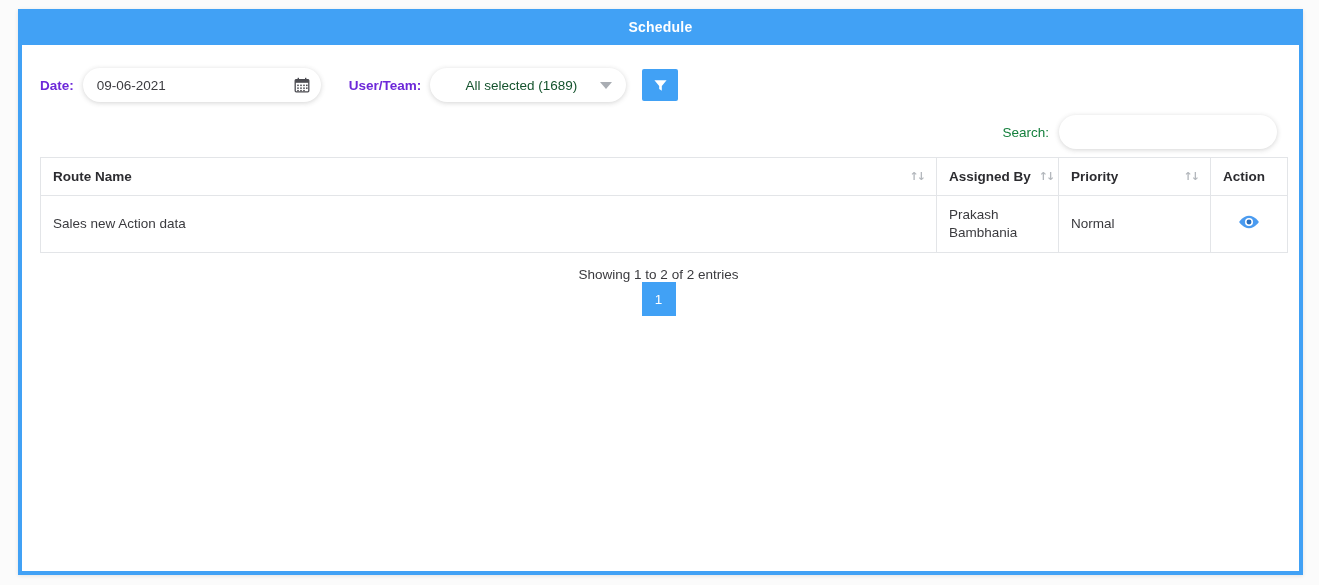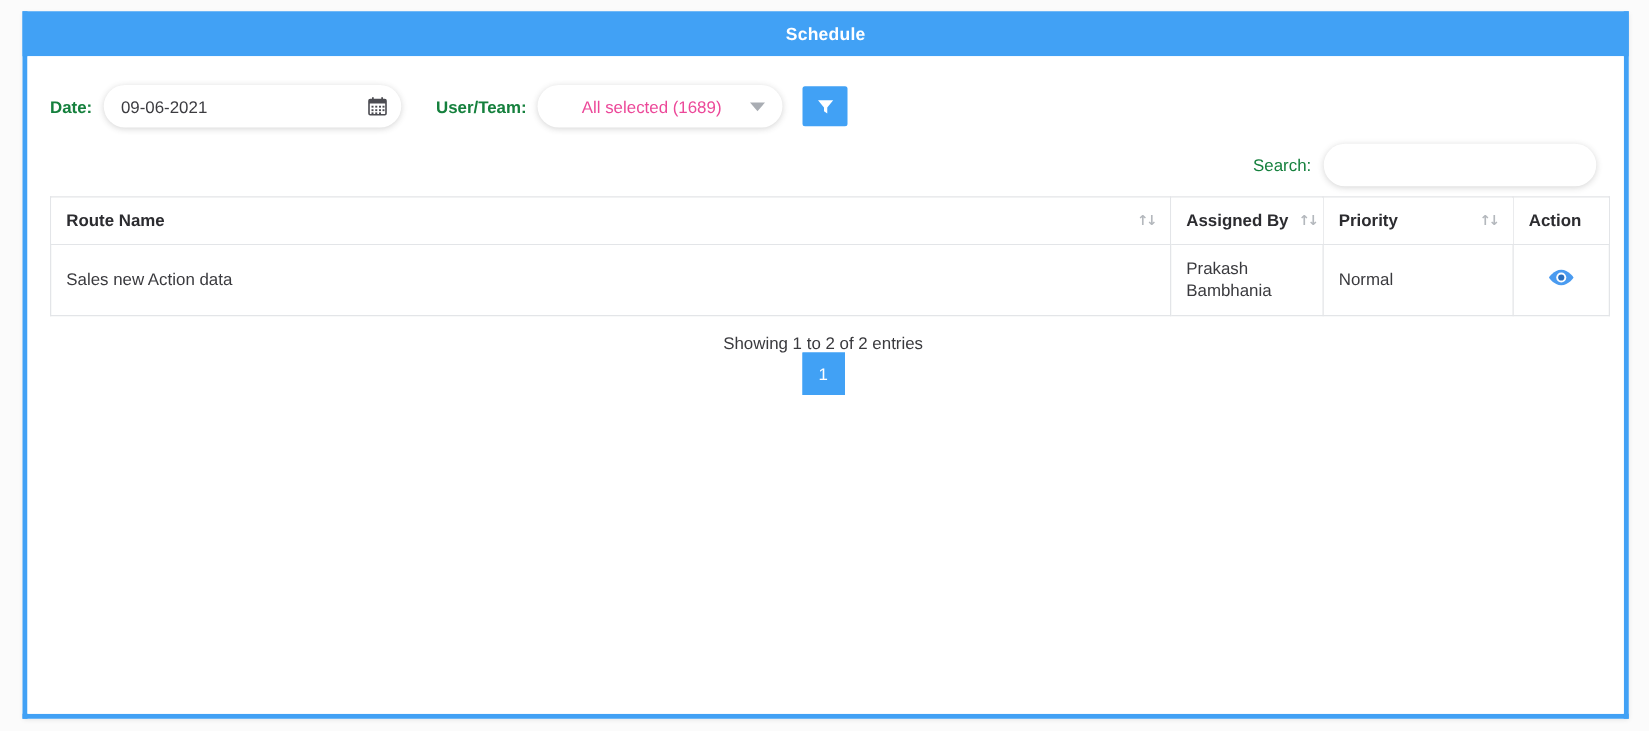--- a/index.html
+++ b/index.html
@@ -51,21 +51,21 @@
   
   .toolbar {
     display: flex;
     align-items: center;
     padding: 18px 0 0 18px;
     height: 62px;
   }
   .lbl {
     font-size: 13.5px;
     font-weight: bold;
-    color: #15803d;
+    color: #6d28d9;
     margin-right: 9px;
     white-space: nowrap;
   }
   .pill {
     height: 34px;
     border-radius: 18px;
     background: #ffffff;
     box-shadow: 0 1px 5px rgba(60,60,60,0.22);
     display: flex;
     align-items: center;
@@ -88,21 +88,21 @@
   .team-pill {
     width: 196px;
     padding: 0 12px 0 12px;
     justify-content: center;
     position: relative;
   }
   .team-value {
     flex: 1;
     text-align: center;
     font-size: 13.5px;
-    color: #ec4899;
+    color: #14532d;
     padding-right: 14px;
   }
   .caret {
     position: absolute;
     right: 14px;
     width: 0; height: 0;
     border-left: 6px solid transparent;
     border-right: 6px solid transparent;
     border-top: 7px solid #a9adb3;
   }

